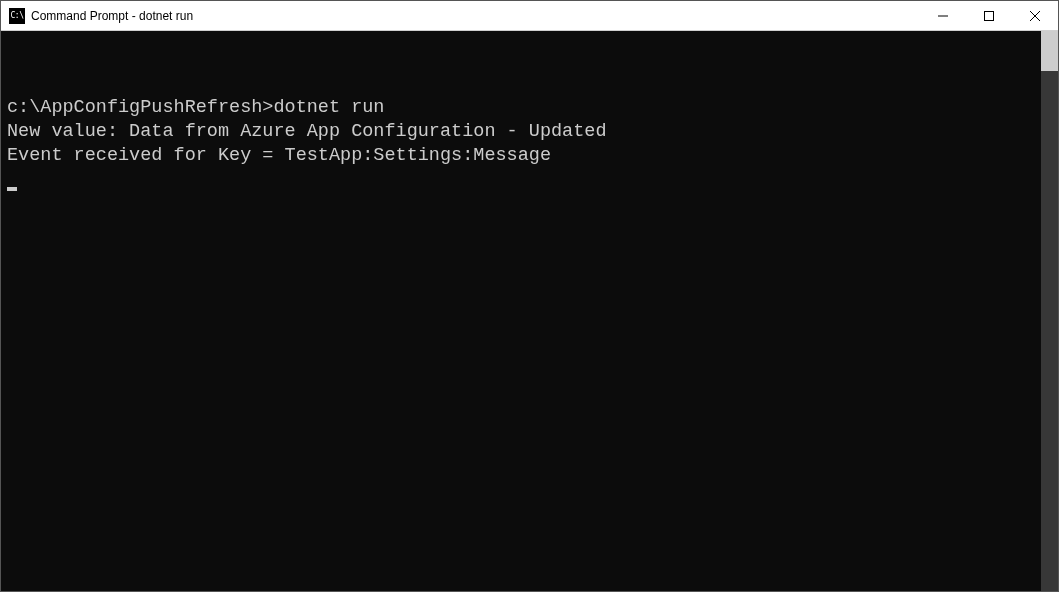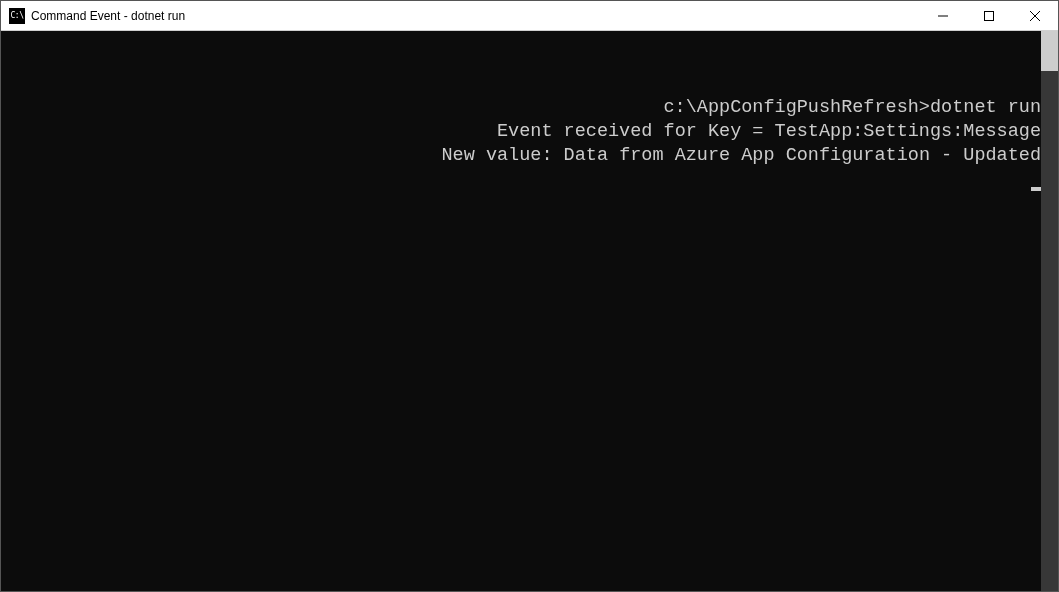--- a/index.html
+++ b/index.html
@@ -86,21 +86,20 @@
       flex: 1;
       background: #0c0c0c;
       padding: 18px 0 0 6px;
       font-family: Consolas, "Courier New", monospace;
       font-size: 18.5px;
       line-height: 1.28;
       color: #cccccc;
       white-space: pre;
       overflow: hidden;
       position: relative;
-      text-align: right;
     }
     
     .console-line {
       display: block;
     }
     
     .cursor {
       display: inline-block;
       width: 10px;
       height: 4px;
@@ -133,21 +132,21 @@
       background: #373737;
     }
   </style>
 </head>
 <body>
 
 <div class="titlebar">
   <div class="app-icon">
     <span class="app-icon-inner">C:\</span>
   </div>
-  <div class="title-text">Command Event - dotnet  run</div>
+  <div class="title-text">Command Prompt - dotnet  run</div>
   <div class="title-spacer"></div>
   <div class="window-controls">
     <button class="win-btn">
       <svg viewBox="0 0 10 10">
         <line x1="0" y1="5" x2="10" y2="5" stroke="#000" stroke-width="1"></line>
       </svg>
     </button>
     <button class="win-btn">
       <svg viewBox="0 0 10 10">
         <rect x="0.5" y="0.5" width="9" height="9" fill="none" stroke="#000" stroke-width="1"></rect>
@@ -157,19 +156,19 @@
       <svg viewBox="0 0 10 10">
         <line x1="0" y1="0" x2="10" y2="10" stroke="#000" stroke-width="1"></line>
         <line x1="10" y1="0" x2="0" y2="10" stroke="#000" stroke-width="1"></line>
       </svg>
     </button>
   </div>
 </div>
 
 <div class="console-wrapper">
   <div class="console-area">
-    <span class="console-line"><span>c:\AppConfigPushRefresh&gt;</span><span>dotnet run</span></span><span class="console-line">Event received for Key = TestApp:Settings:Message</span><span class="console-line">New value: Data from Azure App Configuration - Updated</span><span class="cursor"></span>
+    <span class="console-line"><span>c:\AppConfigPushRefresh&gt;</span><span>dotnet run</span></span><span class="console-line">New value: Data from Azure App Configuration - Updated</span><span class="console-line">Event received for Key = TestApp:Settings:Message</span><span class="cursor"></span>
   </div>
   <div class="scrollbar">
     <div class="scrollbar-thumb"></div>
     <div class="scrollbar-track-dark"></div>
   </div>
 </div>
 
 </body></html>

